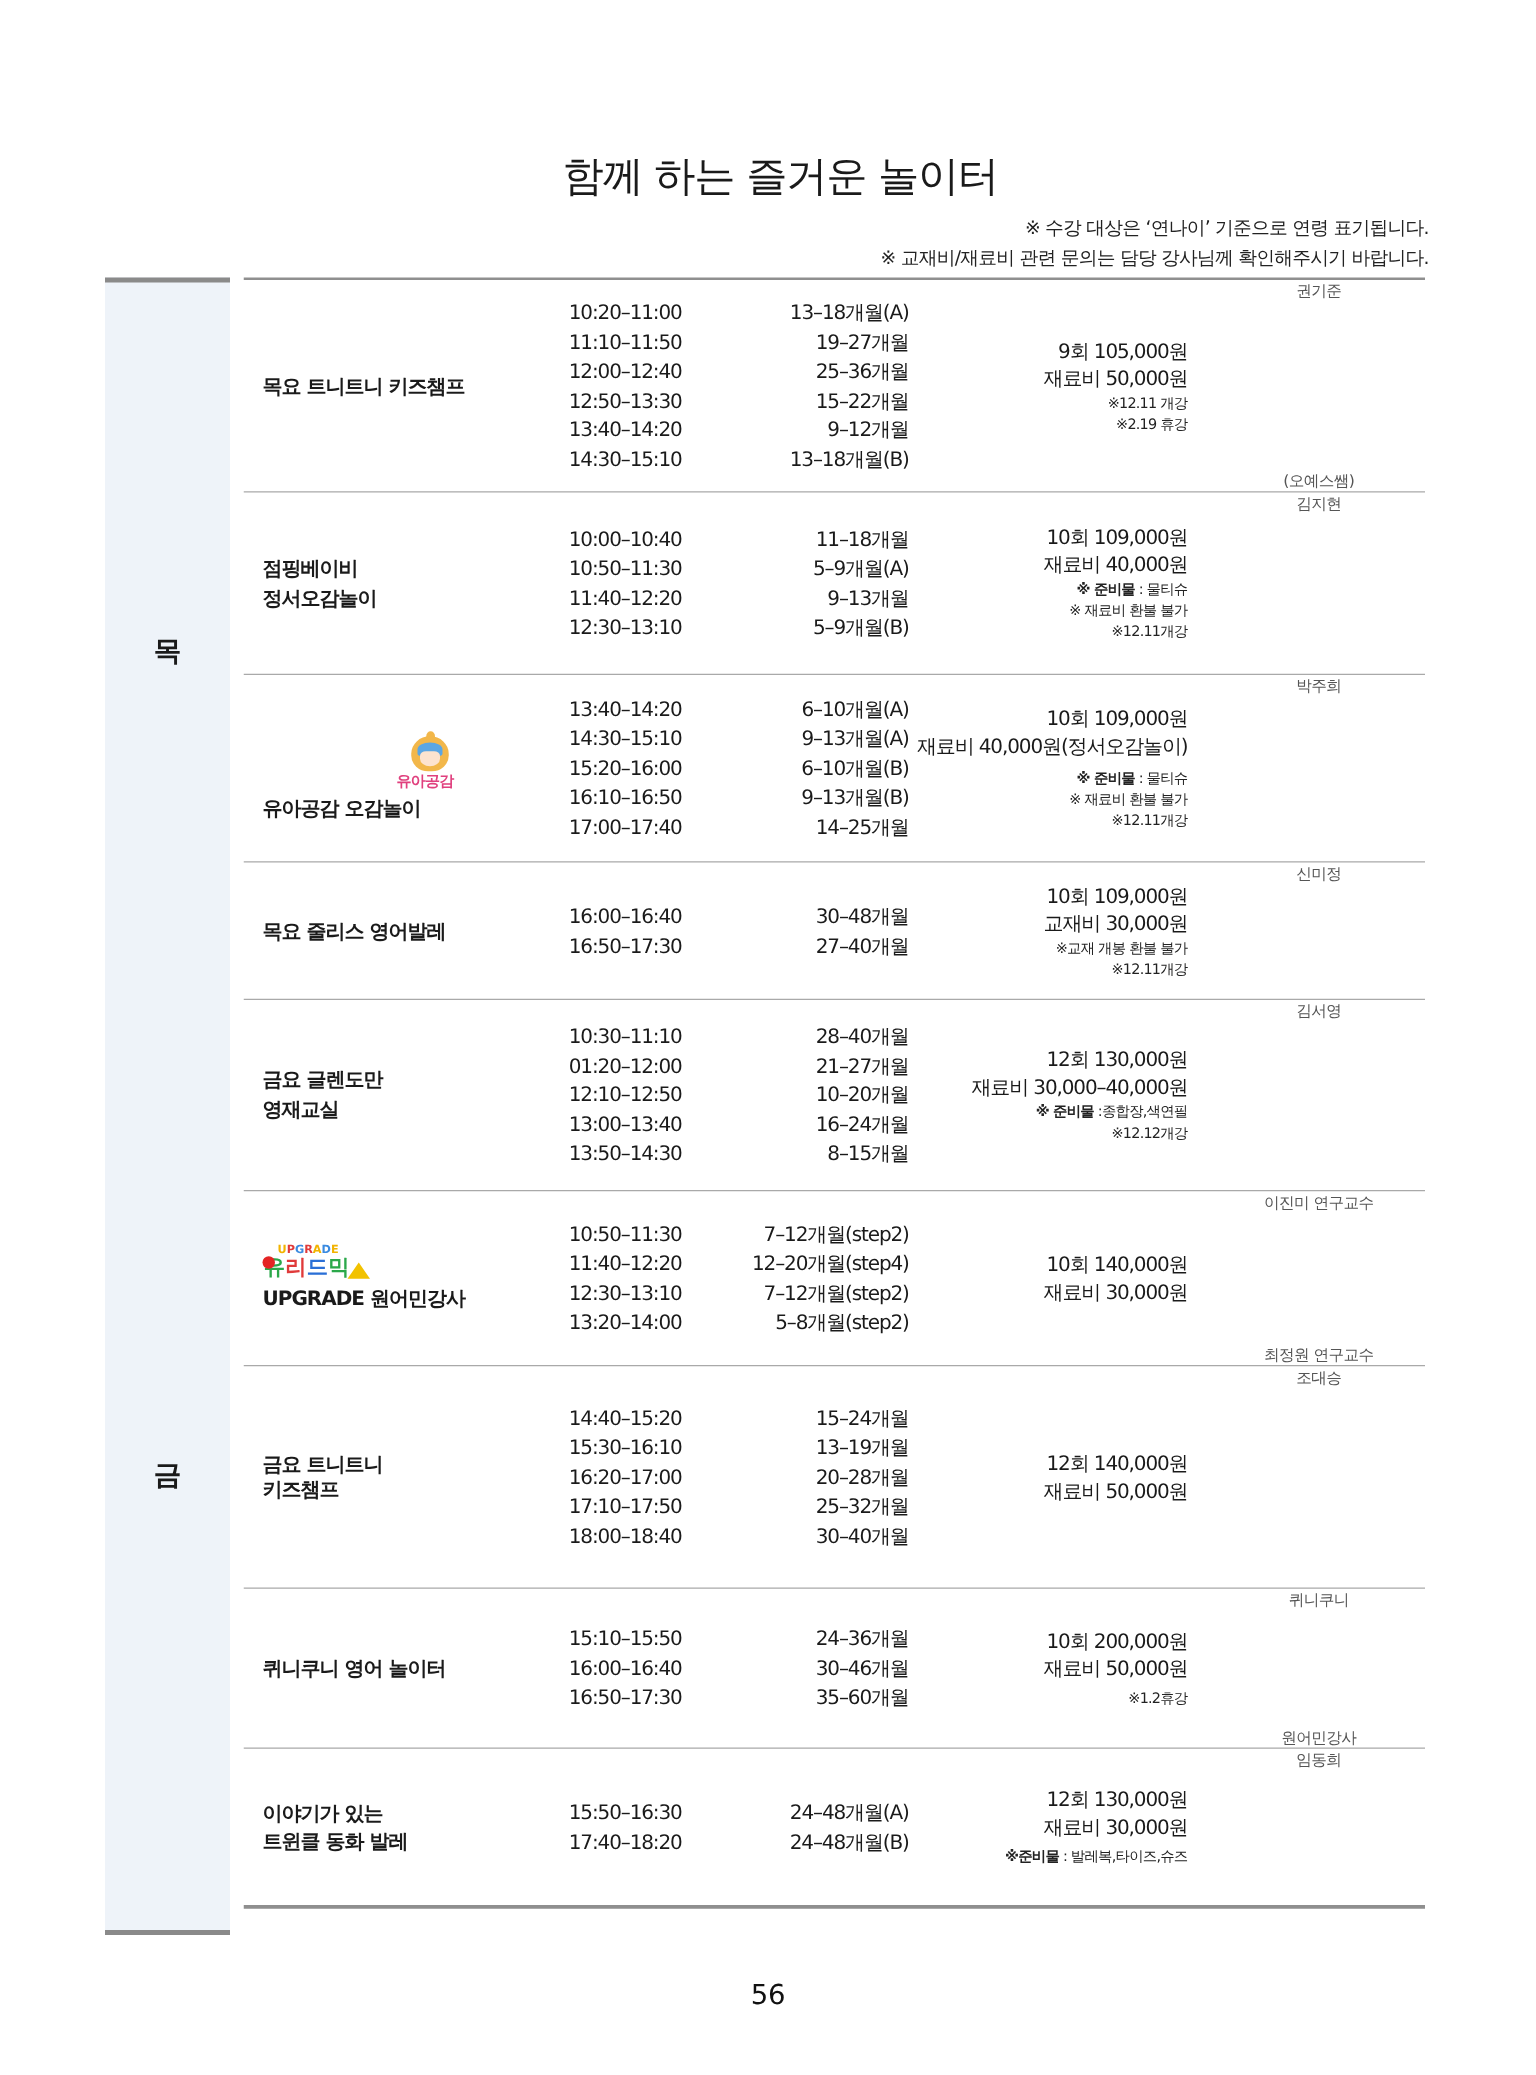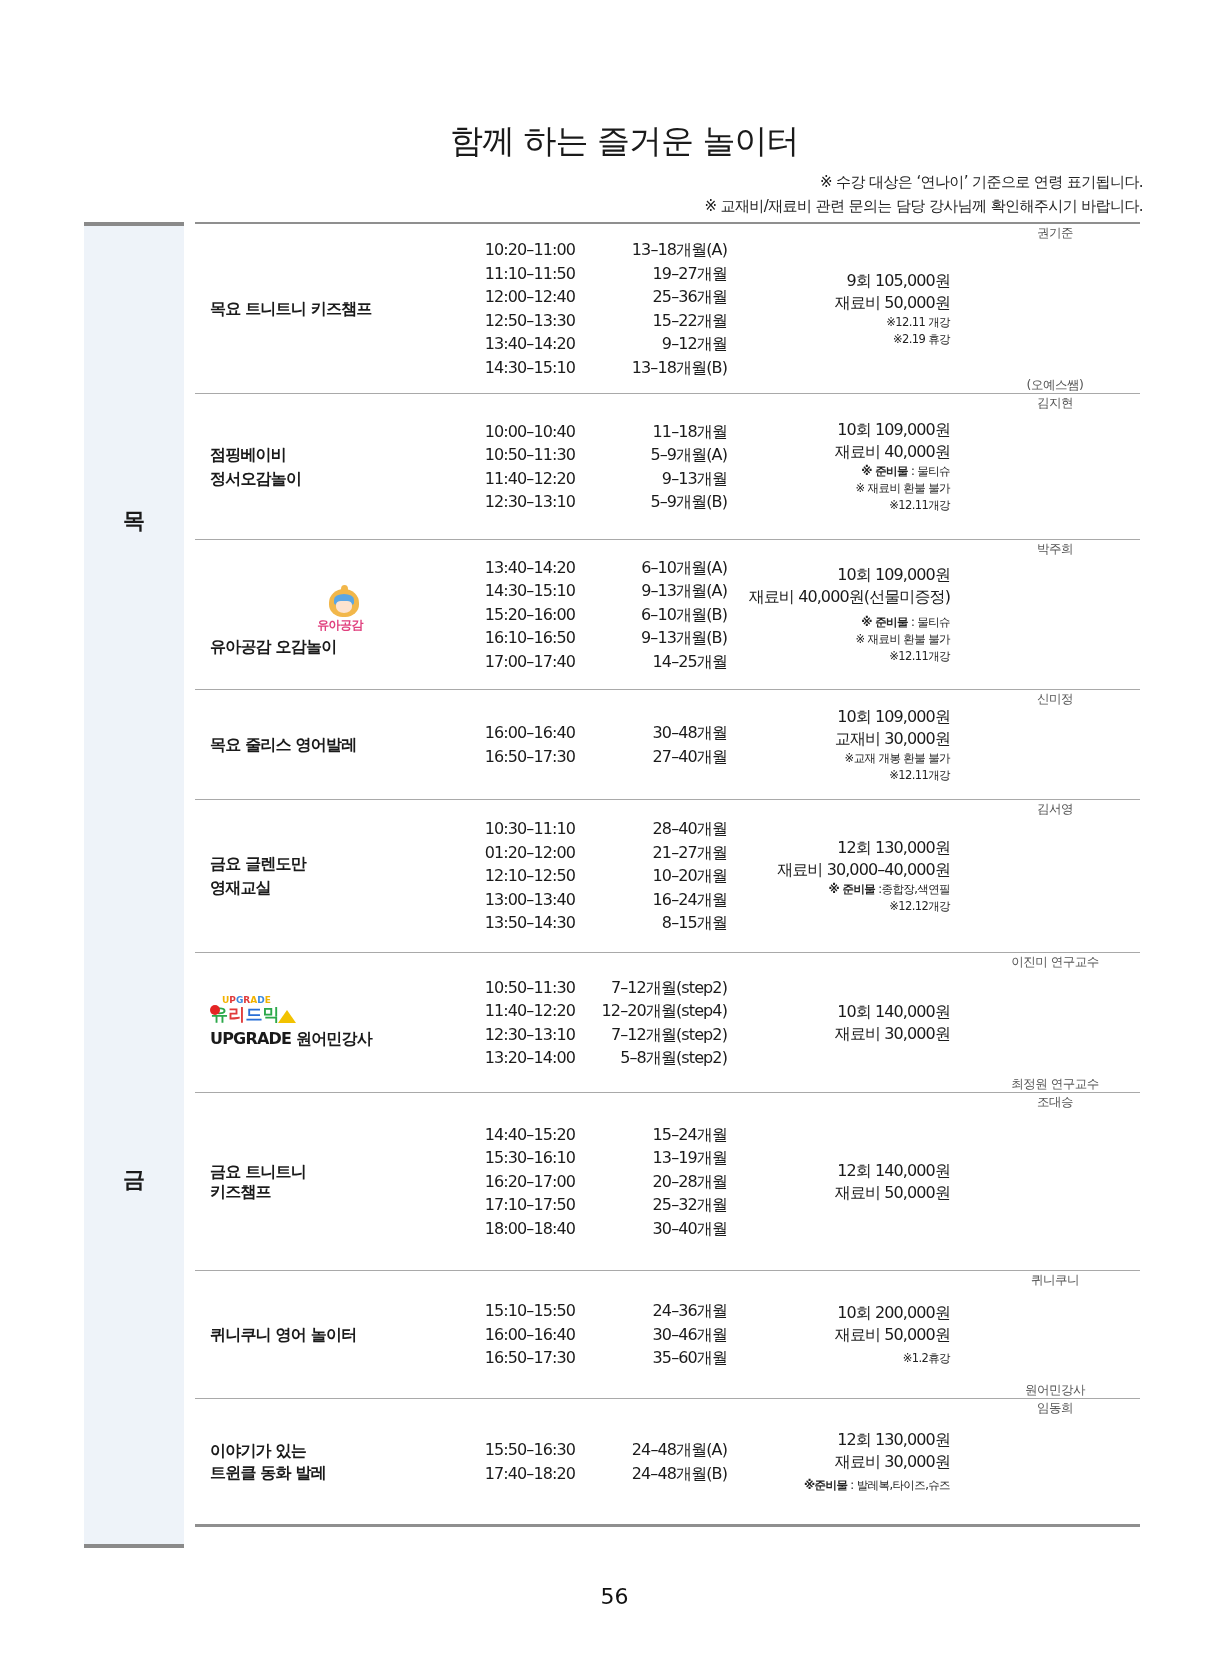--- a/index.html
+++ b/index.html
@@ -77,21 +77,21 @@
       font-weight: bold;
       font-size: 16px;
       letter-spacing: -0.8px;
       line-height: 24px;
     }
     .cell-times {
       position: absolute;
       left: 260px; top: 0; bottom: 0;
       width: 120px;
       display: flex; flex-direction: column; justify-content: center;
-      align-items: flex-end;
+      align-items: flex-start;
       font-size: 16px;
       letter-spacing: -0.9px;
       line-height: 23.5px;
       white-space: nowrap;
     }
     .cell-ages {
       position: absolute;
       left: 390px; top: 0; bottom: 0;
       width: 142px;
       display: flex; flex-direction: column; justify-content: center;
@@ -312,21 +312,21 @@
     </div>
     <div class="cell-ages">
       <span>6–10개월(A)</span>
       <span>9–13개월(A)</span>
       <span>6–10개월(B)</span>
       <span>9–13개월(B)</span>
       <span>14–25개월</span>
     </div>
     <div class="cell-fee">
       <span class="fee-main">10회 109,000원</span>
-      <span class="fee-main" style="margin-bottom:6px;">재료비 40,000원(선물미증정)</span>
+      <span class="fee-main" style="margin-bottom:6px;">재료비 40,000원(정서오감놀이)</span>
       <span class="fee-note"><b>※ 준비물</b><span> : 물티슈</span></span>
       <span class="fee-note">※ 재료비 환불 불가</span>
       <span class="fee-note">※12.11개강</span>
     </div>
     <div class="cell-teacher">
       <span>박주희</span>
     </div>
   </div>
 
   <div class="row" style="height:110px;">

